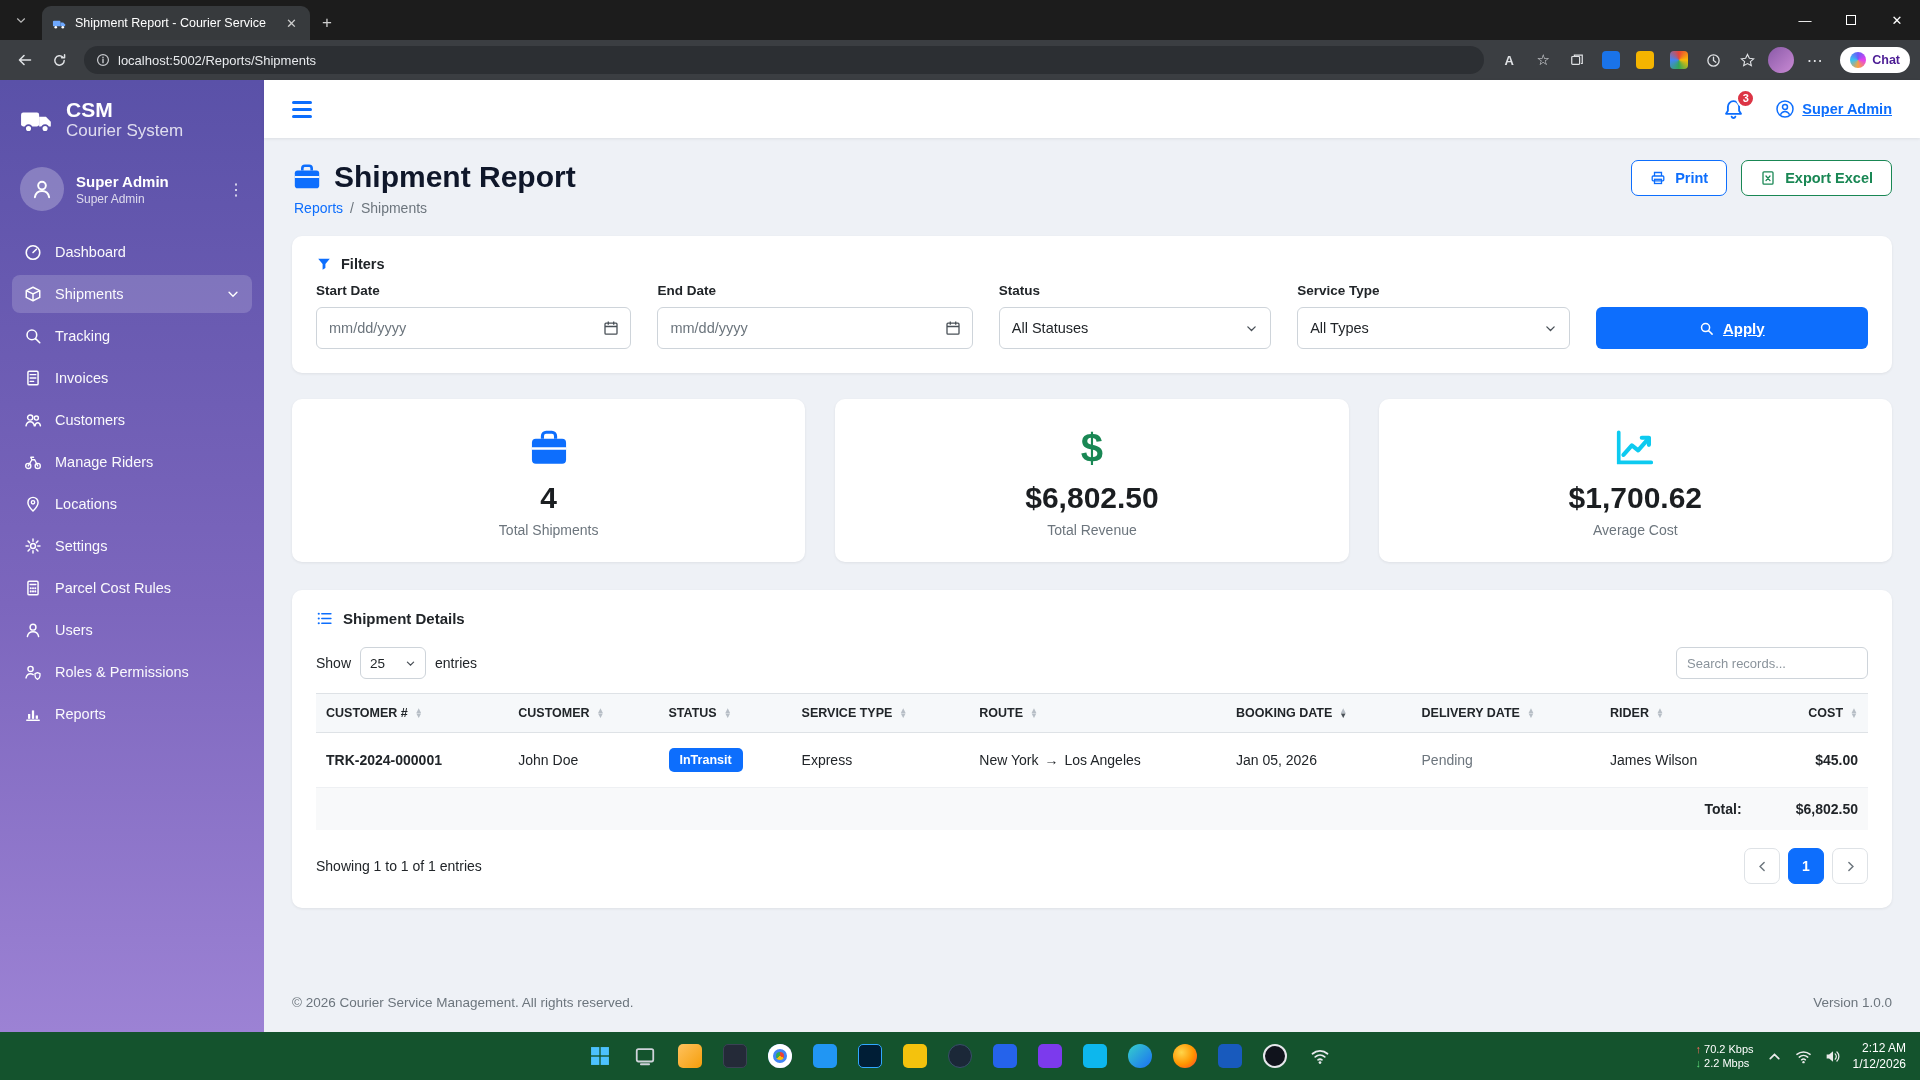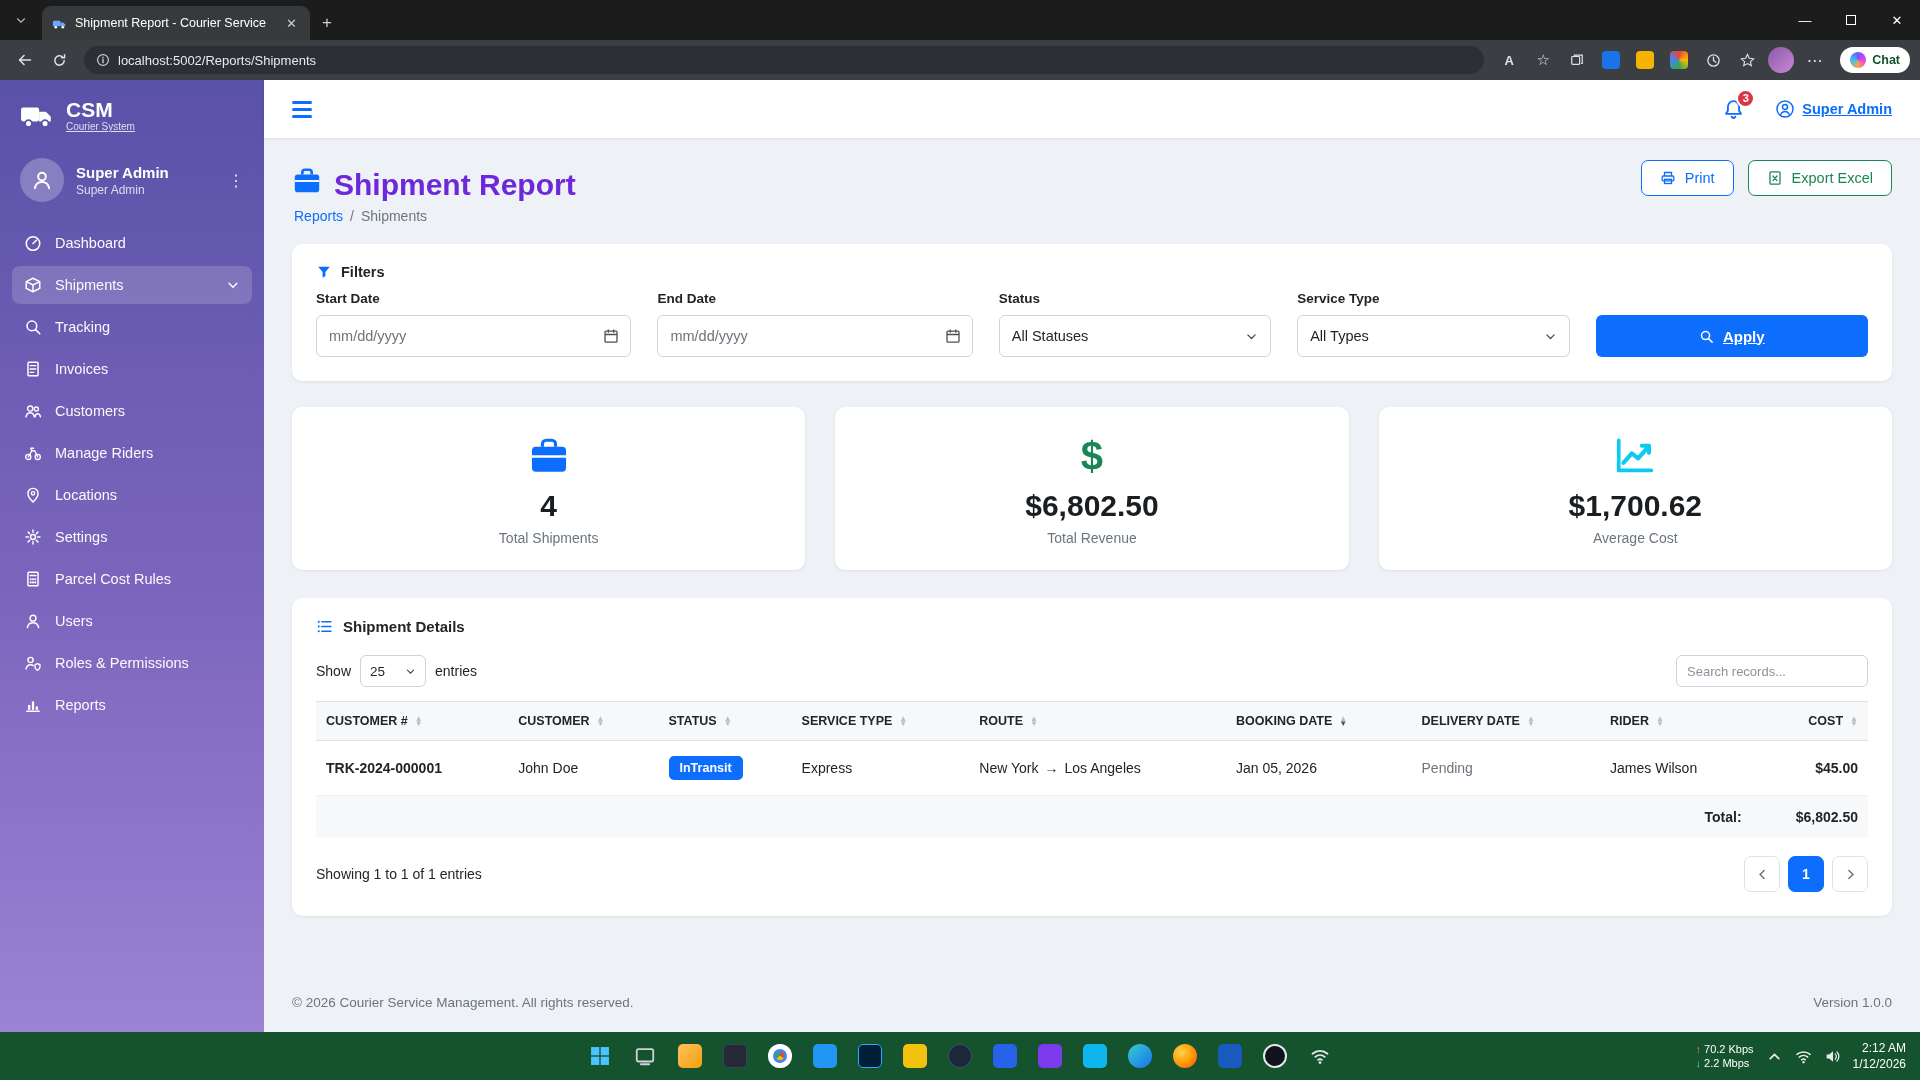--- a/index.html
+++ b/index.html
@@ -18,30 +18,30 @@
   .win-controls { margin-left:auto; display:flex; height:40px; }
   .win-btn { width:46px; height:40px; display:flex; align-items:center; justify-content:center; color:#fff; font-size:13px; }
   .win-max-glyph { width:10px; height:10px; border:1px solid #fff; }
 
   .toolbar { height:40px; background:#3b3e42; display:flex; align-items:center; gap:4px; padding:0 10px; flex:0 0 auto; }
   .tb-btn { width:30px; height:30px; border-radius:6px; display:flex; align-items:center; justify-content:center; color:#dfe1e4; }
   .addr { flex:1; height:28px; background:#2c2f33; border-radius:14px; display:flex; align-items:center; gap:8px; padding:0 12px; margin:0 6px; color:#e8eaed; font-size:13px; }
   .addr svg { flex:0 0 auto; }
   .ext-chip { width:18px; height:18px; border-radius:4px; }
   .avatar-sm { width:26px; height:26px; border-radius:50%; background:linear-gradient(135deg,#8a5aa8,#c98ad4); }
-  .chat-pill { height:26px; background:#fff; border-radius:13px; display:flex; align-items:center; gap:6px; padding:0 10px; margin-left:6px; color:#14532d; font-size:12.5px; font-weight:700; }
+  .chat-pill { height:26px; background:#fff; border-radius:13px; display:flex; align-items:center; gap:6px; padding:0 10px; margin-left:6px; color:#4c1d95; font-size:12.5px; font-weight:700; }
   .copilot-dot { width:16px; height:16px; border-radius:50%; background:conic-gradient(#6a5af9,#e541ed,#f9a23f,#38c3f2,#6a5af9); }
 
   
   .viewport { flex:1 1 auto; display:flex; min-height:0; }
 
   .sidebar { width:264px; flex:0 0 264px; background:linear-gradient(180deg,#5a51a8 0%, #7c66bd 55%, #9c82d4 100%); color:#fff; display:flex; flex-direction:column; }
   .brand { display:flex; align-items:center; gap:12px; padding:18px 20px 14px; }
   .brand-name { font-size:21px; font-weight:800; line-height:1.1; }
-  .brand-sub { font-size:10px; color:rgba(255,255,255,.8);text-decoration:underline; }
+  .brand-sub { font-size:17px; color:rgba(255,255,255,.8); }
   .user-card { display:flex; align-items:center; gap:12px; padding:12px 20px 16px; }
   .user-avatar { width:44px; height:44px; border-radius:50%; background:rgba(255,255,255,.25); display:flex; align-items:center; justify-content:center; }
   .user-name { font-size:15px; font-weight:700; }
   .user-role { font-size:12px; color:rgba(255,255,255,.78); margin-top:2px; }
   .user-menu { margin-left:auto; font-size:16px; color:rgba(255,255,255,.85); }
   .nav { padding:6px 12px; display:flex; flex-direction:column; gap:4px; }
   .nav-item { display:flex; align-items:center; gap:13px; padding:10px 12px; border-radius:8px; font-size:14.5px; color:rgba(255,255,255,.96); }
   .nav-item.active { background:rgba(255,255,255,.17); }
   .nav-ic { width:18px; height:18px; display:flex; flex:0 0 18px; }
   .nav-chevron { margin-left:auto; width:14px; height:14px; display:flex; }
@@ -53,25 +53,25 @@
   .topbar-right { margin-left:auto; display:flex; align-items:center; gap:30px; }
   .bell-wrap { position:relative; display:flex; }
   .badge-count { position:absolute; top:-9px; right:-10px; min-width:19px; height:19px; border-radius:10px; background:#dc3545; color:#fff; font-size:11px; font-weight:700; display:flex; align-items:center; justify-content:center; border:2px solid #fff; padding:0 3px; }
   .admin-link { display:flex; align-items:center; gap:7px; color:#0d6efd; font-size:14.5px; font-weight:600; text-decoration:underline; }
 
   .scrollwrap { flex:1; overflow:auto; background:#eef1f6; display:flex; flex-direction:column; min-height:0; }
   .main { flex:1; padding:22px 28px 0; }
 
   .page-head { display:flex; align-items:flex-start; }
   .title-row { display:flex; align-items:center; gap:12px; }
-  .page-title { font-size:30px; font-weight:800; color:#6d28d9;margin-top:8px; }
+  .page-title { font-size:30px; font-weight:800; color:#0f172a; }
   .breadcrumb { margin:6px 0 0 2px; font-size:14px; color:#6c757d; display:flex; gap:7px; }
   .breadcrumb .link { color:#0d6efd; }
   .head-actions { margin-left:auto; display:flex; gap:14px; align-items:center; }
-  .btn-outline { display:flex; align-items:center; gap:9px; padding:9px 18px; border-radius:7px; background:#fff; font-size:14.5px; font-weight:400; border:1px solid; }
+  .btn-outline { display:flex; align-items:center; gap:9px; padding:9px 18px; border-radius:7px; background:#fff; font-size:14.5px; font-weight:700; border:1px solid; }
   .btn-print { color:#0d6efd; border-color:#0d6efd; }
   .btn-excel { color:#198754; border-color:#198754; }
 
   .card { background:#fff; border-radius:10px; box-shadow:0 1px 3px rgba(0,0,0,.07); }
   .filters { margin-top:20px; padding:20px 24px 24px; }
   .filters-head { display:flex; align-items:center; gap:9px; font-size:14.5px; font-weight:700; color:#212529; margin-bottom:11px; }
   .filters-grid { display:grid; grid-template-columns:1.1fr 1.1fr .95fr .95fr .95fr; gap:26px; align-items:end; }
   .field-label { display:block; font-size:13.5px; font-weight:700; color:#212529; margin-bottom:9px; }
   .input-wrap { position:relative; }
   .text-input { width:100%; height:42px; border:1px solid #ced4da; border-radius:6px; padding:0 38px 0 12px; font-size:14.5px; color:#495057; font-family:"Liberation Sans",sans-serif; background:#fff; }

